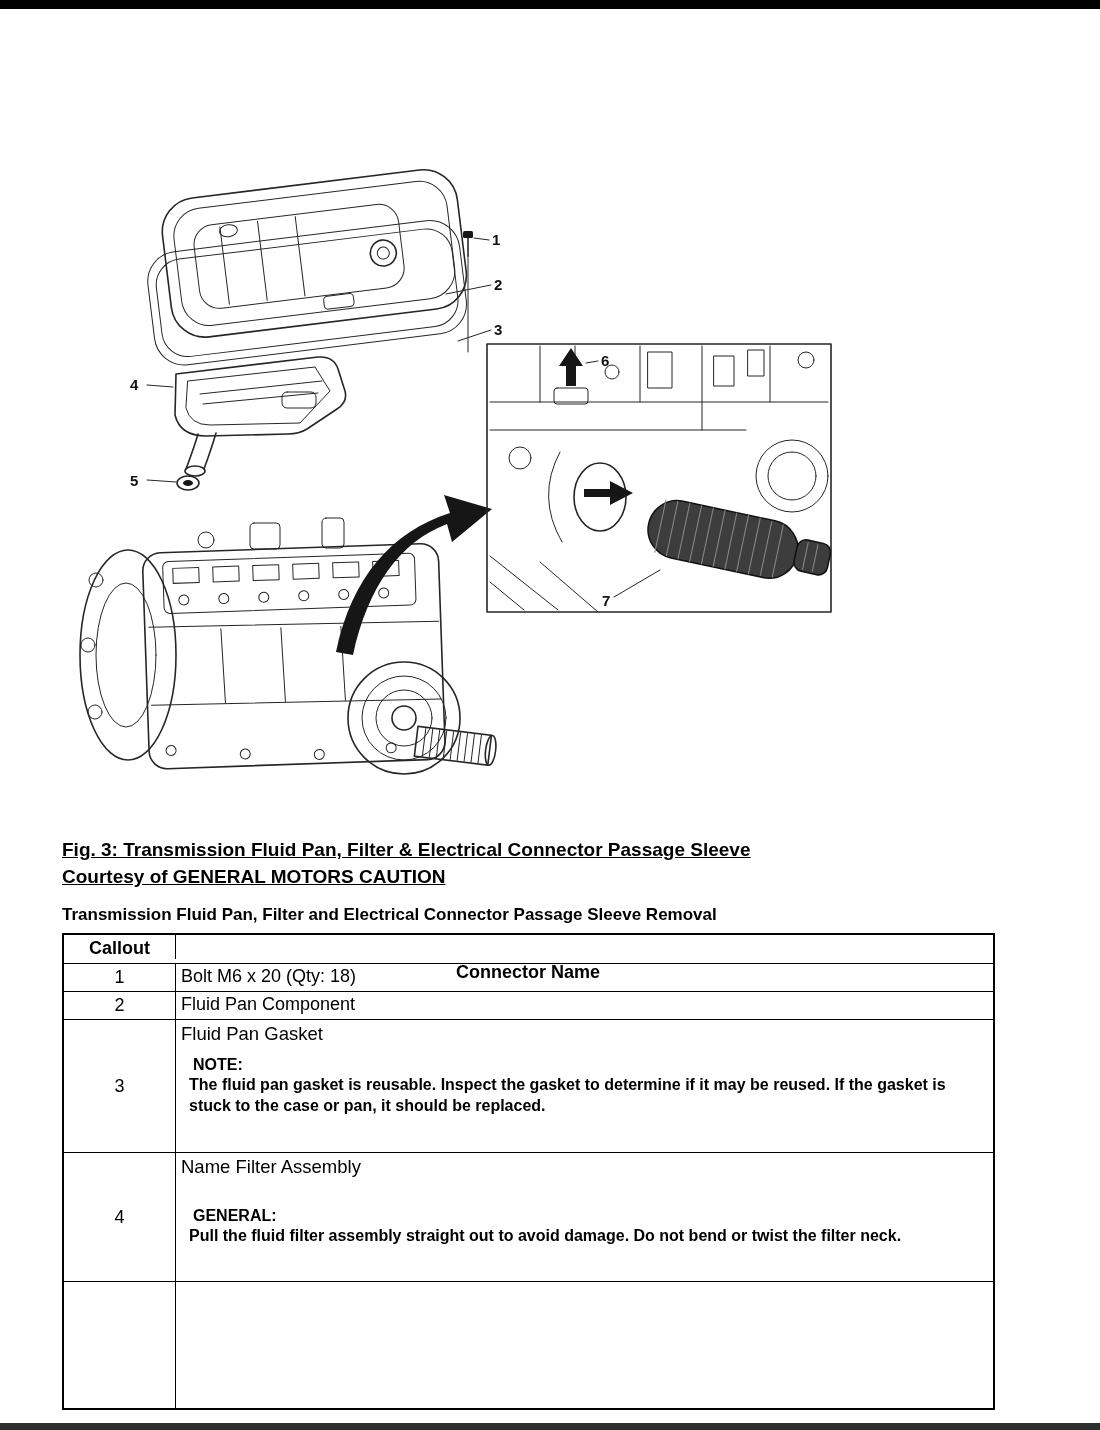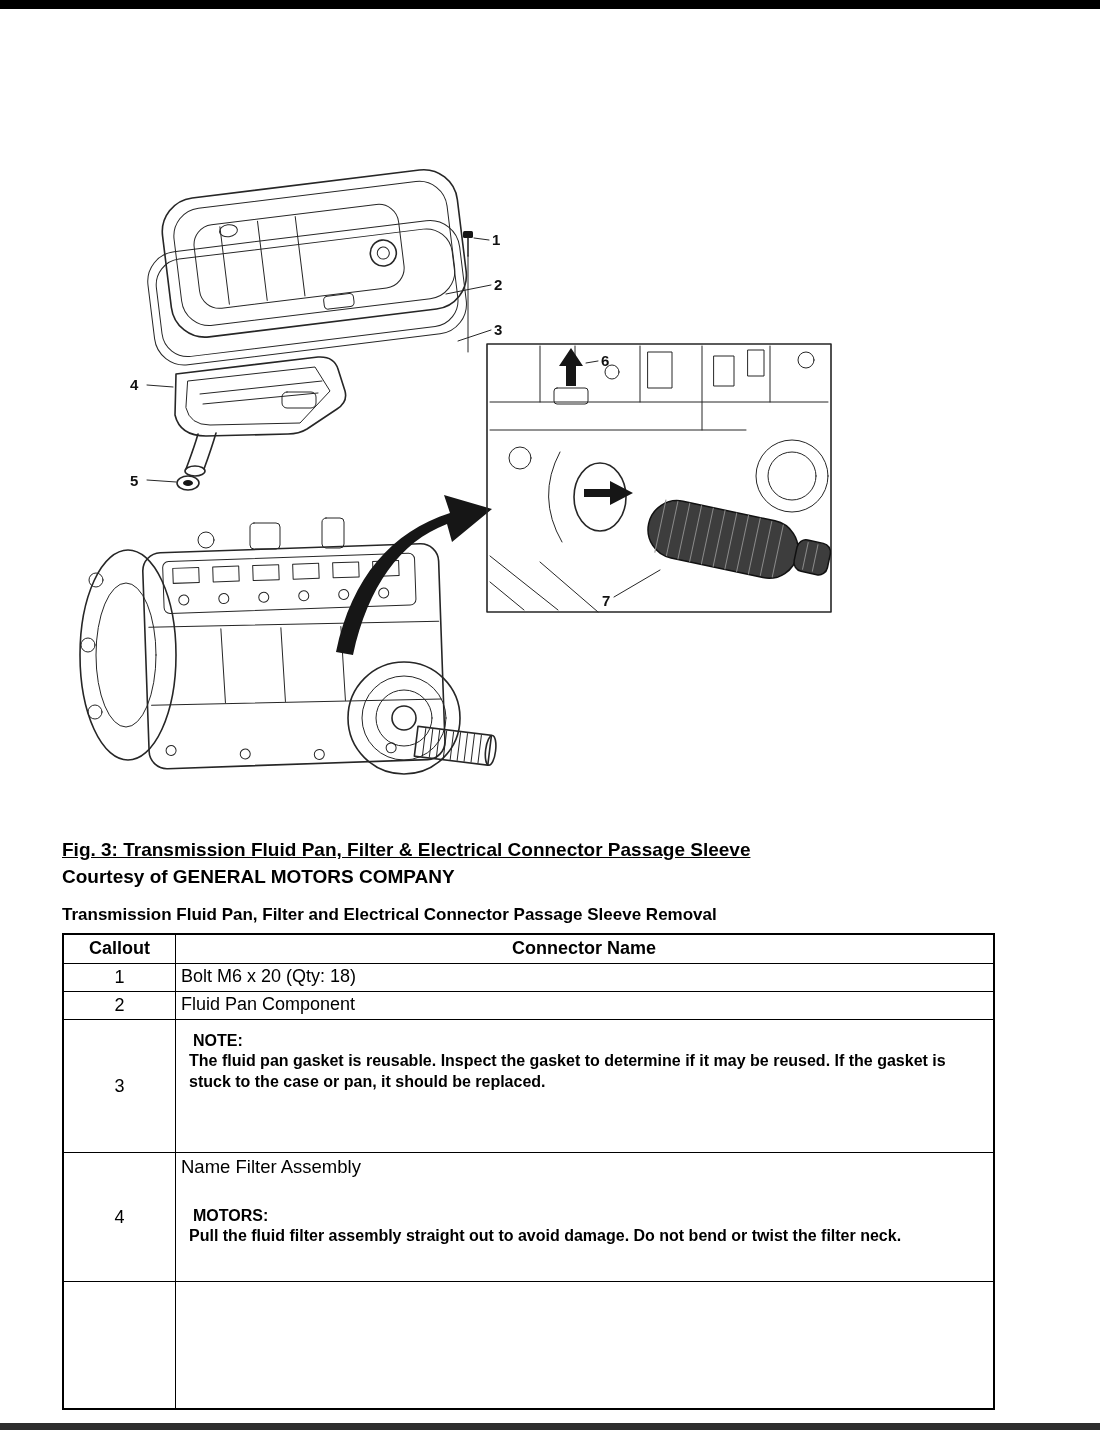--- a/index.html
+++ b/index.html
@@ -7,27 +7,27 @@
     width:1100px;height:1430px;background:#ffffff;position:relative;overflow:hidden;
     font-family:"Liberation Sans", sans-serif;color:#000;
   }
   .topbar{position:absolute;top:0;left:0;width:1100px;height:9px;background:#000;}
   .bottombar{position:absolute;top:1423px;left:0;width:1100px;height:7px;background:#2e2e2e;}
   svg.diagram{position:absolute;top:0;left:0;}
   .ln{stroke:#262626;fill:none;stroke-width:1.6;stroke-linejoin:round;stroke-linecap:round;}
   .thin{stroke-width:1;}
   .fillb{fill:#161616;stroke:none;}
   .callout{font-family:"Liberation Sans",sans-serif;font-size:15px;font-weight:bold;fill:#111;}
-  .captions{position:absolute;left:62px;top:836px;width:940px;}
+  .captions{position:absolute;left:62px;top:836px;width:940px;text-decoration:underline;}
   .fig-caption{font-size:19px;font-weight:bold;text-decoration:underline;line-height:27px;}
   .courtesy{font-size:19px;font-weight:bold;line-height:27px;}
   .table-title{position:absolute;left:62px;top:905px;font-size:17px;font-weight:bold;}
   .tbl{position:absolute;left:62px;top:933px;width:929px;border:2px solid #000;background:#fff;}
   .tr{display:flex;border-top:1.5px solid #000;align-items:stretch;}
-  .tr:first-child{border-top:none;}
+  .tr:first-child{border-top:none;flex-direction:column;}
   .td-callout{width:112px;flex:none;border-right:1.5px solid #000;text-align:center;font-size:18px;padding-top:3px;box-sizing:border-box;}
   .td-content{flex:1;font-size:18px;padding:2px 6px 0 5px;box-sizing:border-box;}
   .hdr .td-callout,.hdr .td-content{font-weight:bold;text-align:center;font-size:18px;padding-top:3px;}
   .h-header{height:28px;}
   .h-small{height:27px;}
   .h-tall3{height:132px;}
   .h-tall4{height:128px;}
   .h-tall5{height:126px;}
   .tr.tall .td-callout{display:flex;align-items:center;justify-content:center;padding-top:0;}
   .comp-name{font-size:18.5px;line-height:24px;}
@@ -194,21 +194,21 @@
       <line x1="816" y1="526" x2="816" y2="554" stroke="#8b8b8b" stroke-width="1"></line>
     </g>
     <line class="ln thin" x1="614" y1="597" x2="660" y2="570"></line>
   </g>
   <text class="callout" x="601" y="366">6</text>
   <text class="callout" x="602" y="606">7</text>
 </svg>
 
 <div class="captions">
   <div class="fig-caption">Fig. 3: Transmission Fluid Pan, Filter &amp; Electrical Connector Passage Sleeve</div>
-  <div class="courtesy">Courtesy of GENERAL MOTORS COMPANY</div>
+  <div class="courtesy">Courtesy of GENERAL MOTORS CAUTION</div>
 </div>
 
 <div class="table-title">Transmission Fluid Pan, Filter and Electrical Connector Passage Sleeve Removal</div>
 
 <div class="tbl">
   <div class="tr hdr h-header">
     <div class="td-callout">Callout</div>
     <div class="td-content">Connector Name</div>
   </div>
 
@@ -218,30 +218,31 @@
   </div>
 
   <div class="tr h-small">
     <div class="td-callout">2</div>
     <div class="td-content">Fluid Pan Component</div>
   </div>
 
   <div class="tr tall h-tall3 r3">
     <div class="td-callout">3</div>
     <div class="td-content">
+      <div class="comp-name">Fluid Pan Gasket</div>
       <div class="note-label">NOTE:</div>
       <div class="note-body">The fluid pan gasket is reusable. Inspect the gasket to determine if it may be reused. If the gasket is stuck to the case or pan, it should be replaced.</div>
     </div>
   </div>
 
   <div class="tr tall h-tall4 r4">
     <div class="td-callout">4</div>
     <div class="td-content">
       <div class="comp-name">Name Filter Assembly</div>
-      <div class="note-label">MOTORS:</div>
+      <div class="note-label">GENERAL:</div>
       <div class="note-body">Pull the fluid filter assembly straight out to avoid damage. Do not bend or twist the filter neck.</div>
     </div>
   </div>
 
   <div class="tr tall h-tall5">
     <div class="td-callout"></div>
     <div class="td-content"></div>
   </div>
 </div>
 

